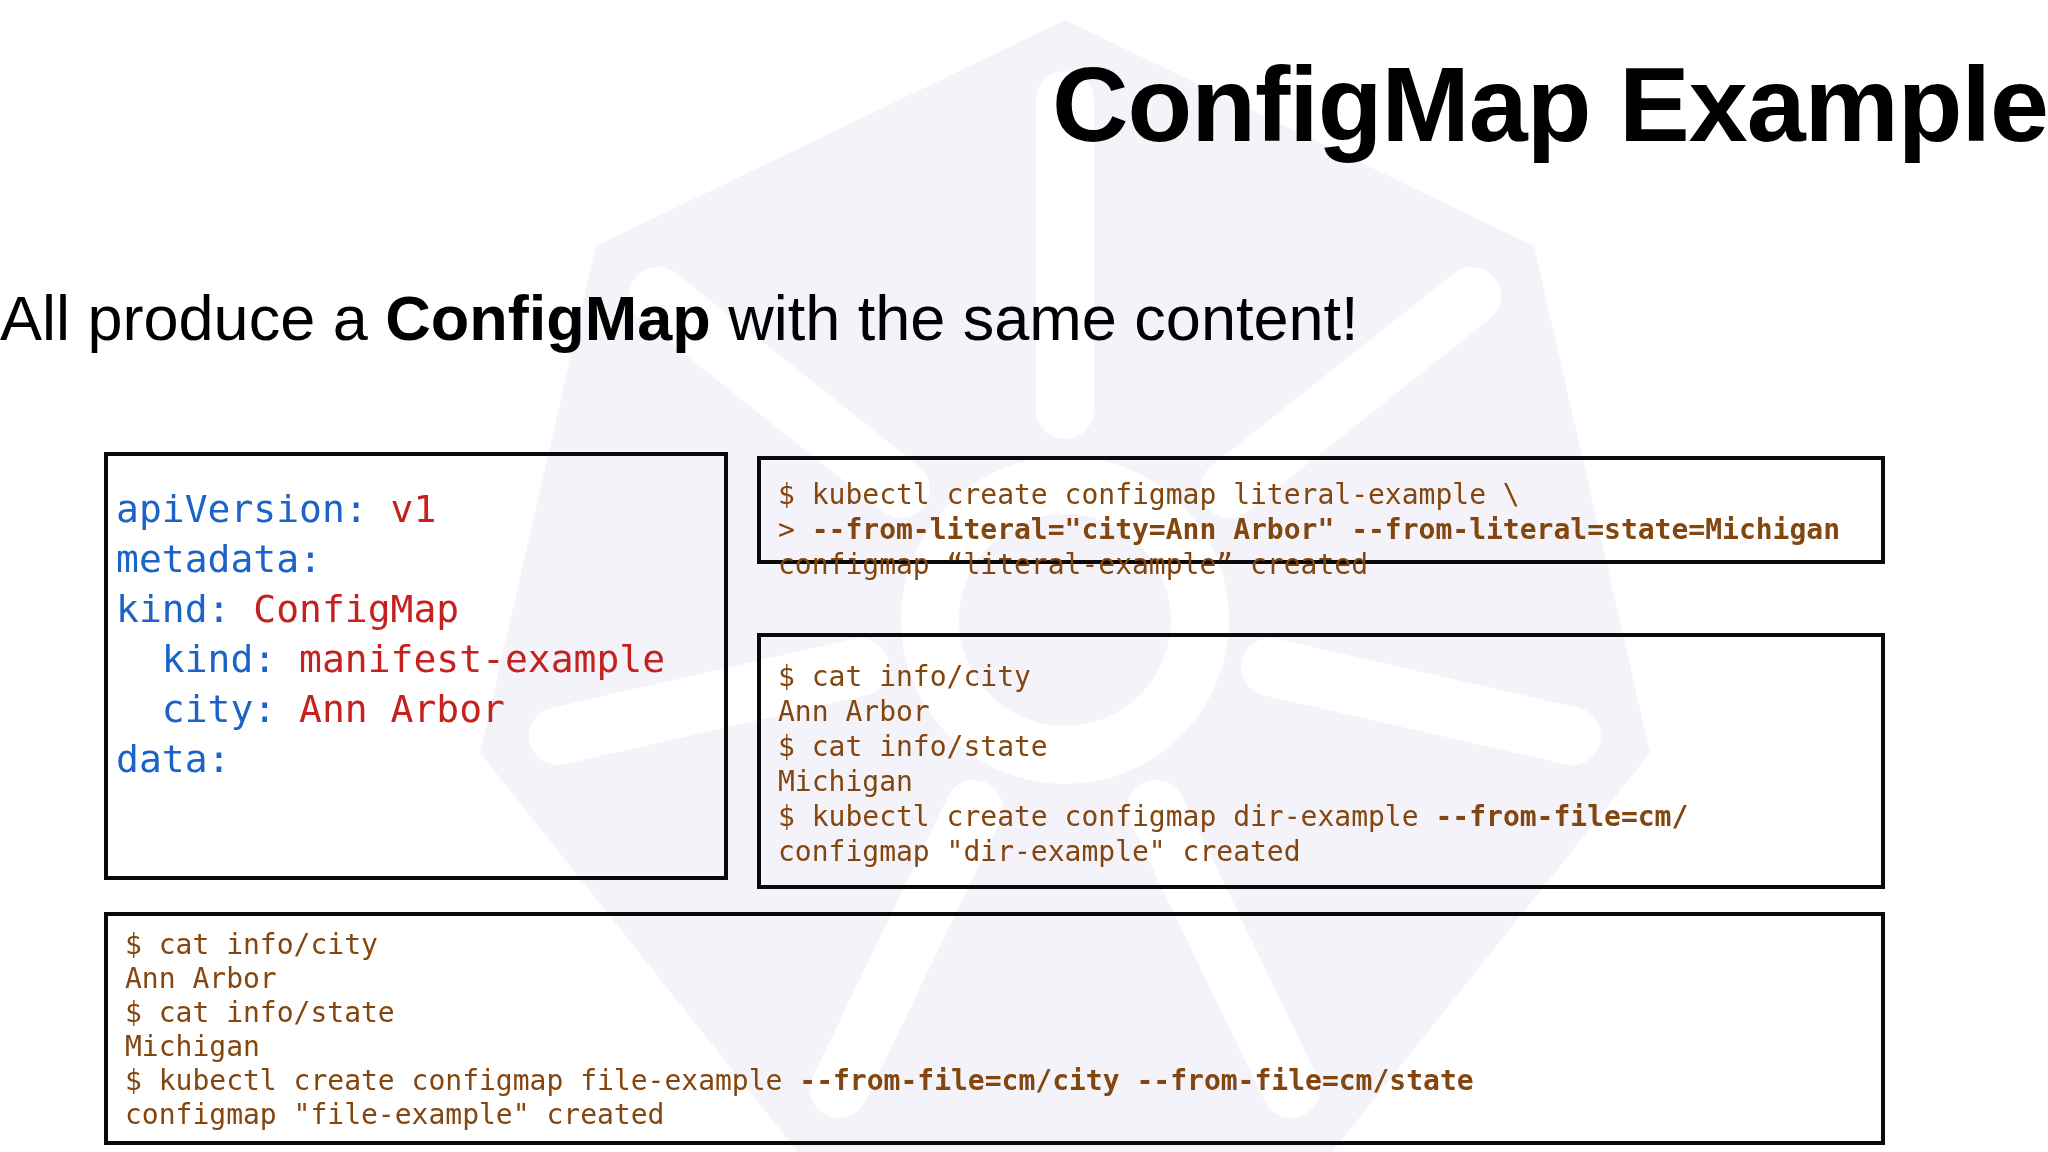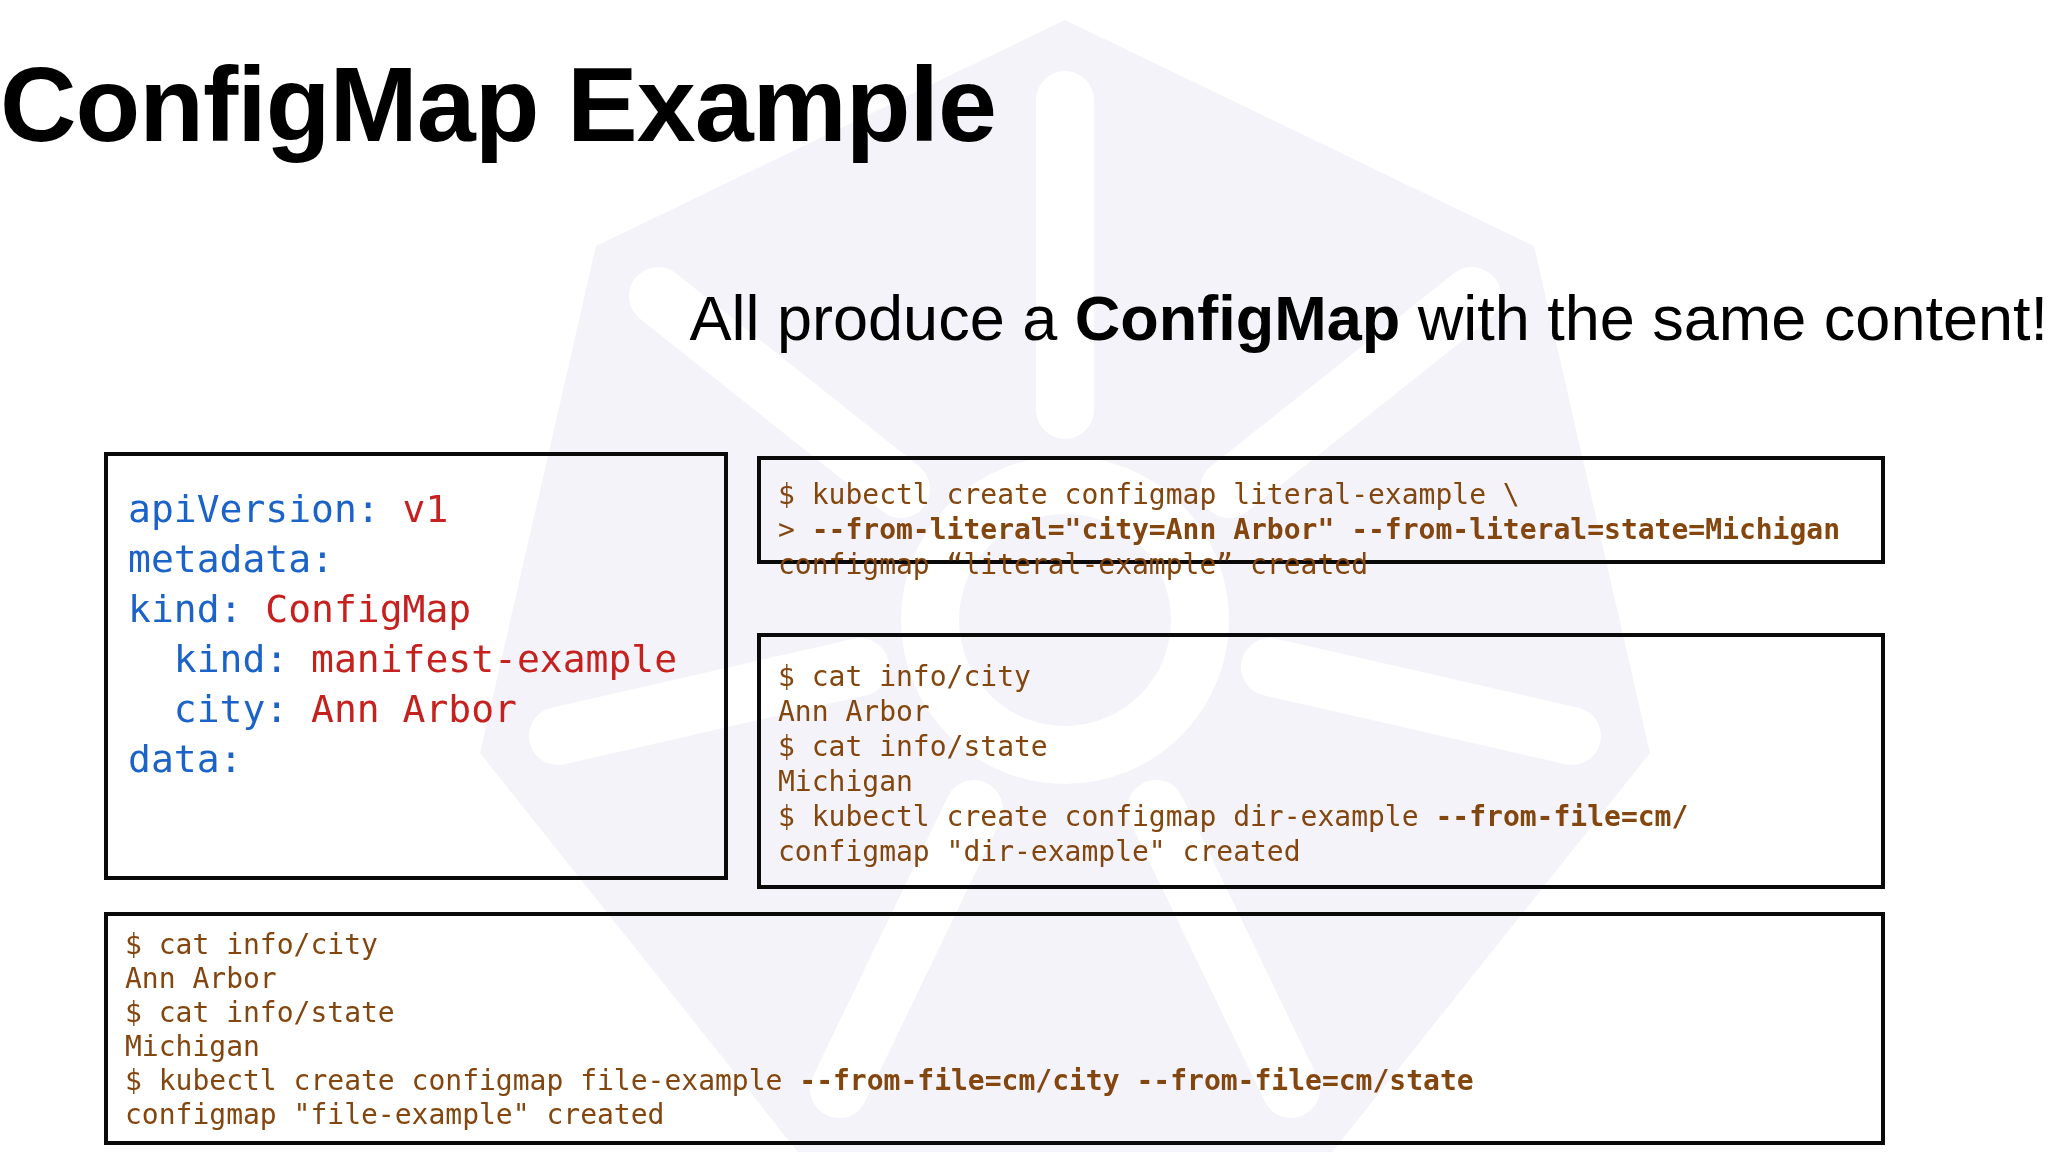--- a/index.html
+++ b/index.html
@@ -15,41 +15,41 @@
     width:2048px;height:1152px;
     background:#ffffff;
     overflow:hidden;
     font-family:"Liberation Sans", sans-serif;
     margin:0 auto;
   }
   .watermark{position:absolute;left:0;top:0;z-index:0;}
   .content{position:absolute;left:0;top:0;width:2048px;height:1152px;z-index:1;}
   .slide-title{
     position:absolute;top:44px;left:0;width:100%;
-    text-align:left;
+    text-align:right;
     font-size:106px;font-weight:bold;color:#000;
     letter-spacing:-1px;
     margin:0;
   }
   .slide-subtitle{
     position:absolute;top:282px;left:0;width:100%;
-    text-align:right;
+    text-align:left;
     font-size:63px;color:#000;
     margin:0;
   }
   .slide-subtitle .em{font-weight:bold;}
   .codebox{
     position:absolute;
     box-sizing:border-box;
     border:4px solid var(--border);
     background:transparent;
   }
   .yaml-box{
     left:104px;top:452px;width:624px;height:428px;
-    padding:28px 0 0 20px;
+    padding:28px 0 0 8px;
     font-family:"DejaVu Sans Mono", monospace;
     font-size:38px;line-height:50px;
   }
   .term{
     font-family:"DejaVu Sans Mono", monospace;
     font-size:28px;line-height:35px;
     color:var(--term);
   }
   .literal-box{left:757px;top:456px;width:1128px;height:108px;padding:17px 4px 0 17px;}
   .dir-box{left:757px;top:633px;width:1128px;height:256px;padding:22px 0 0 17px;}

